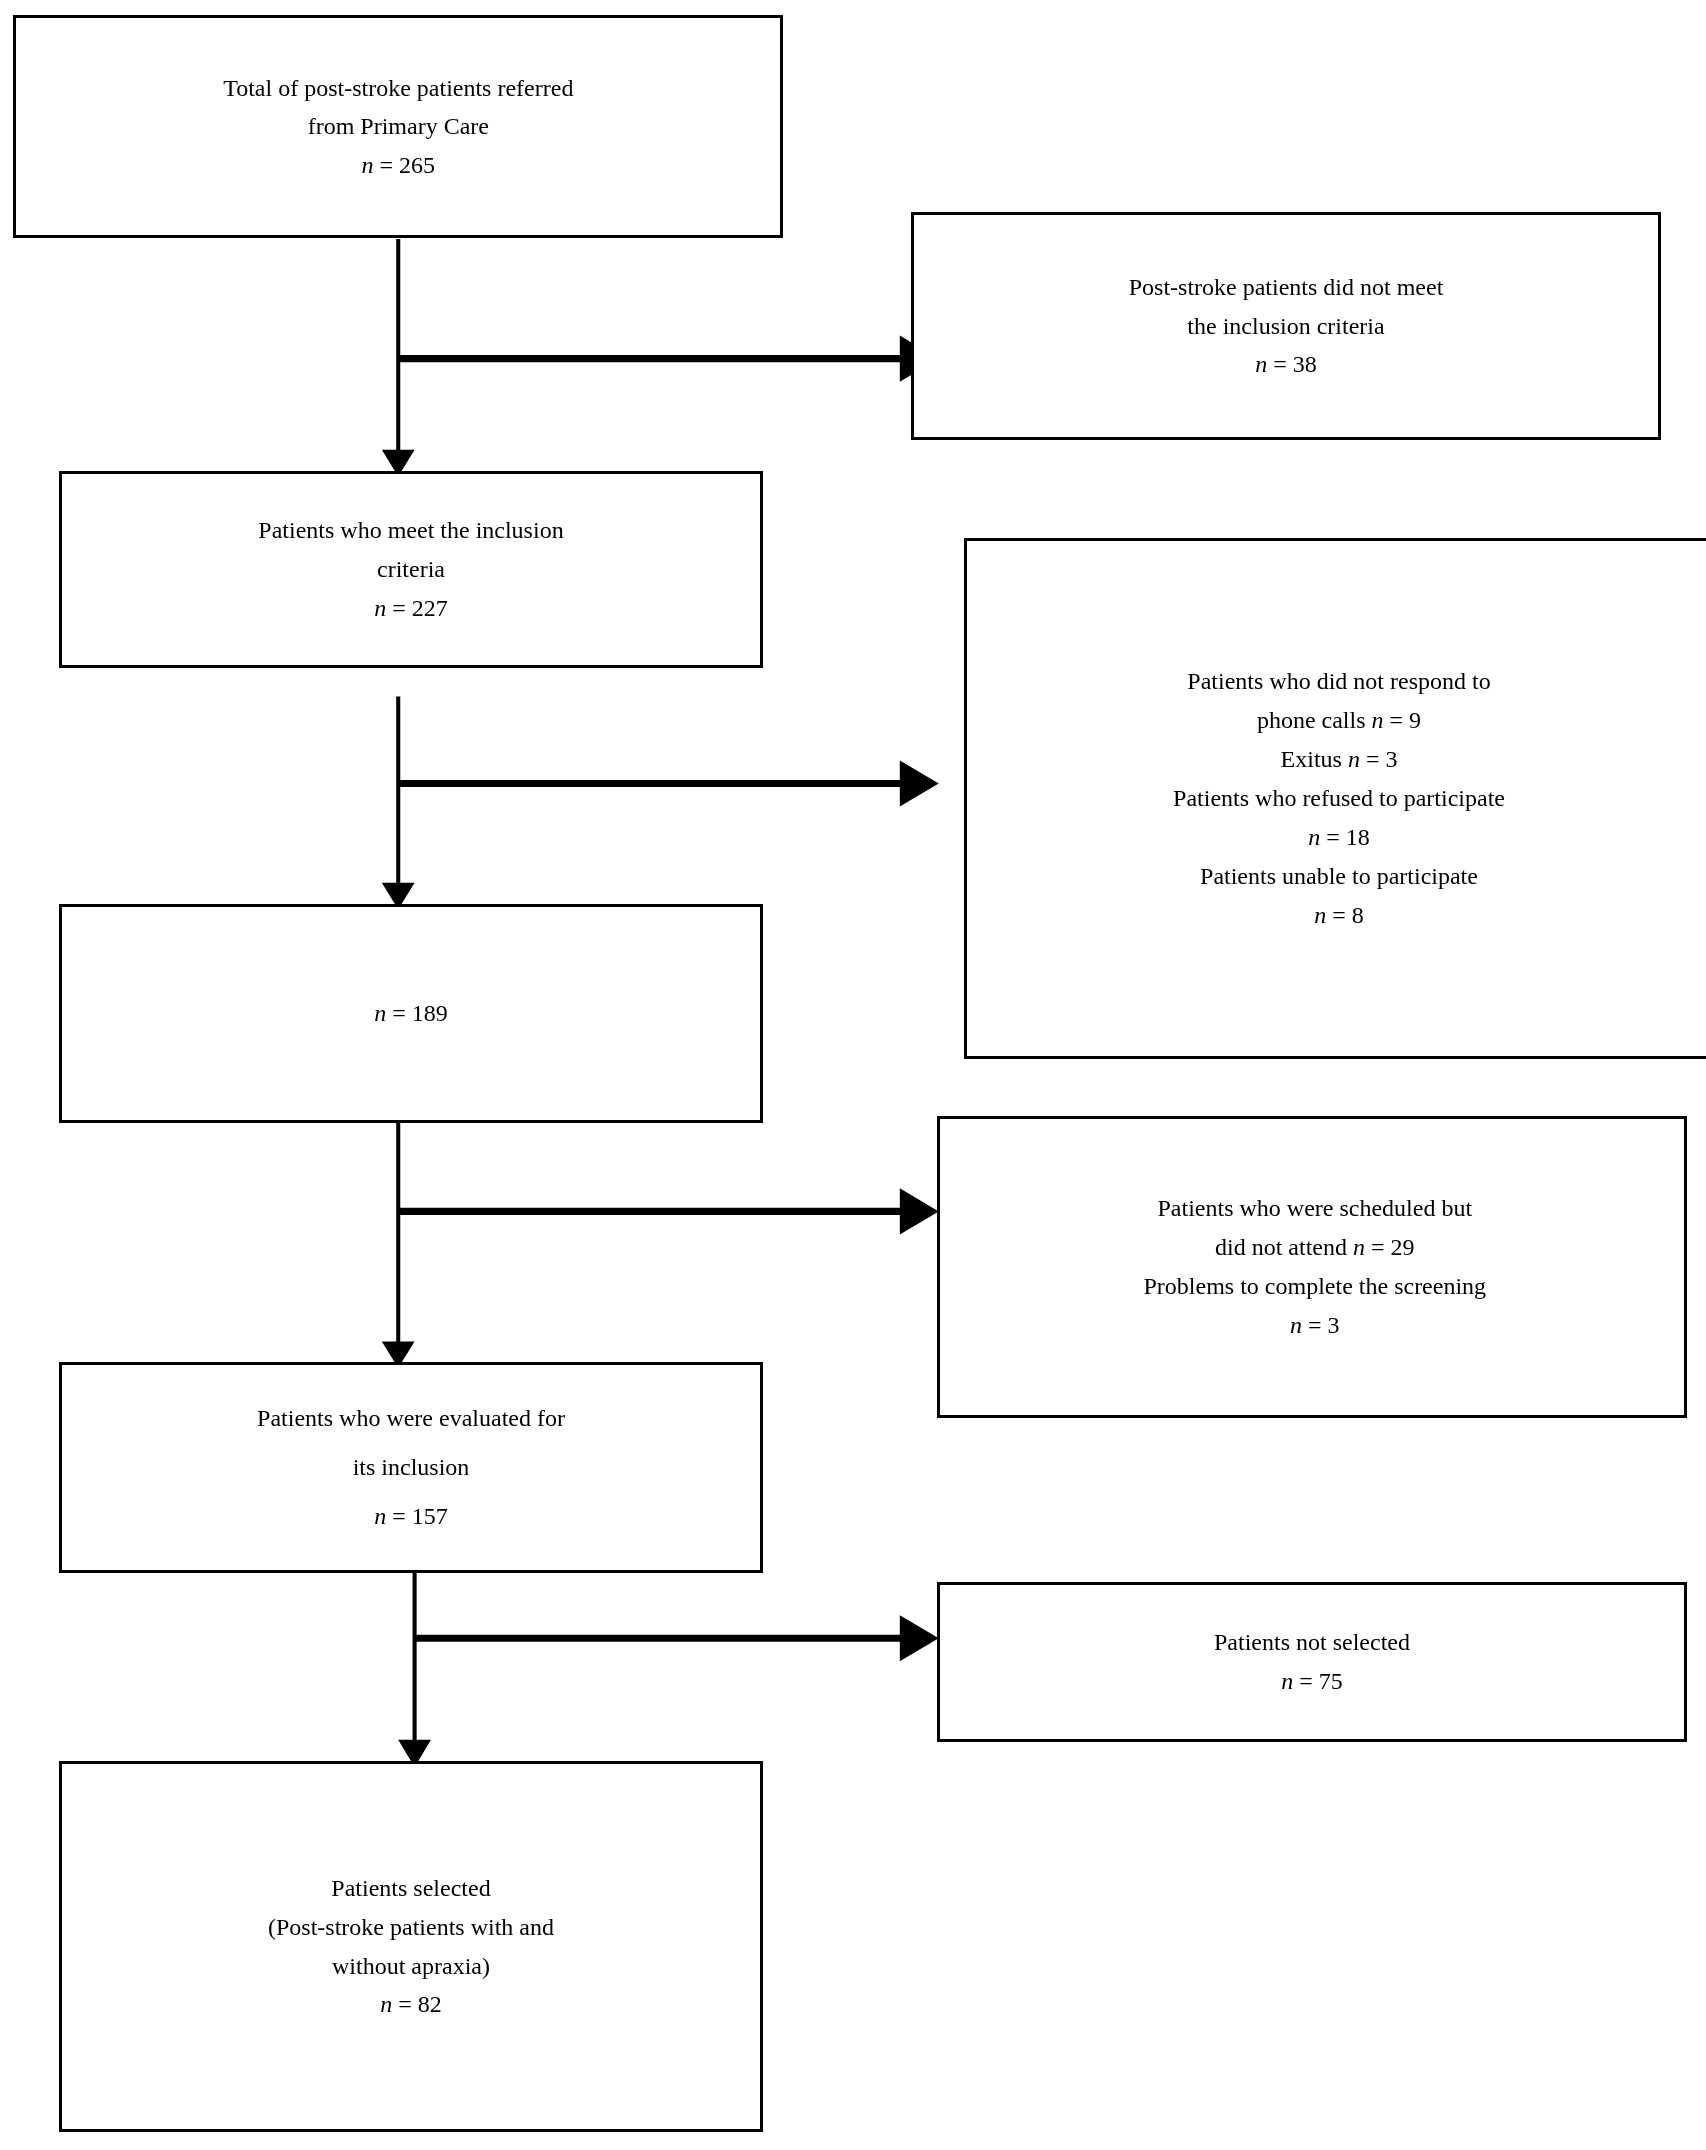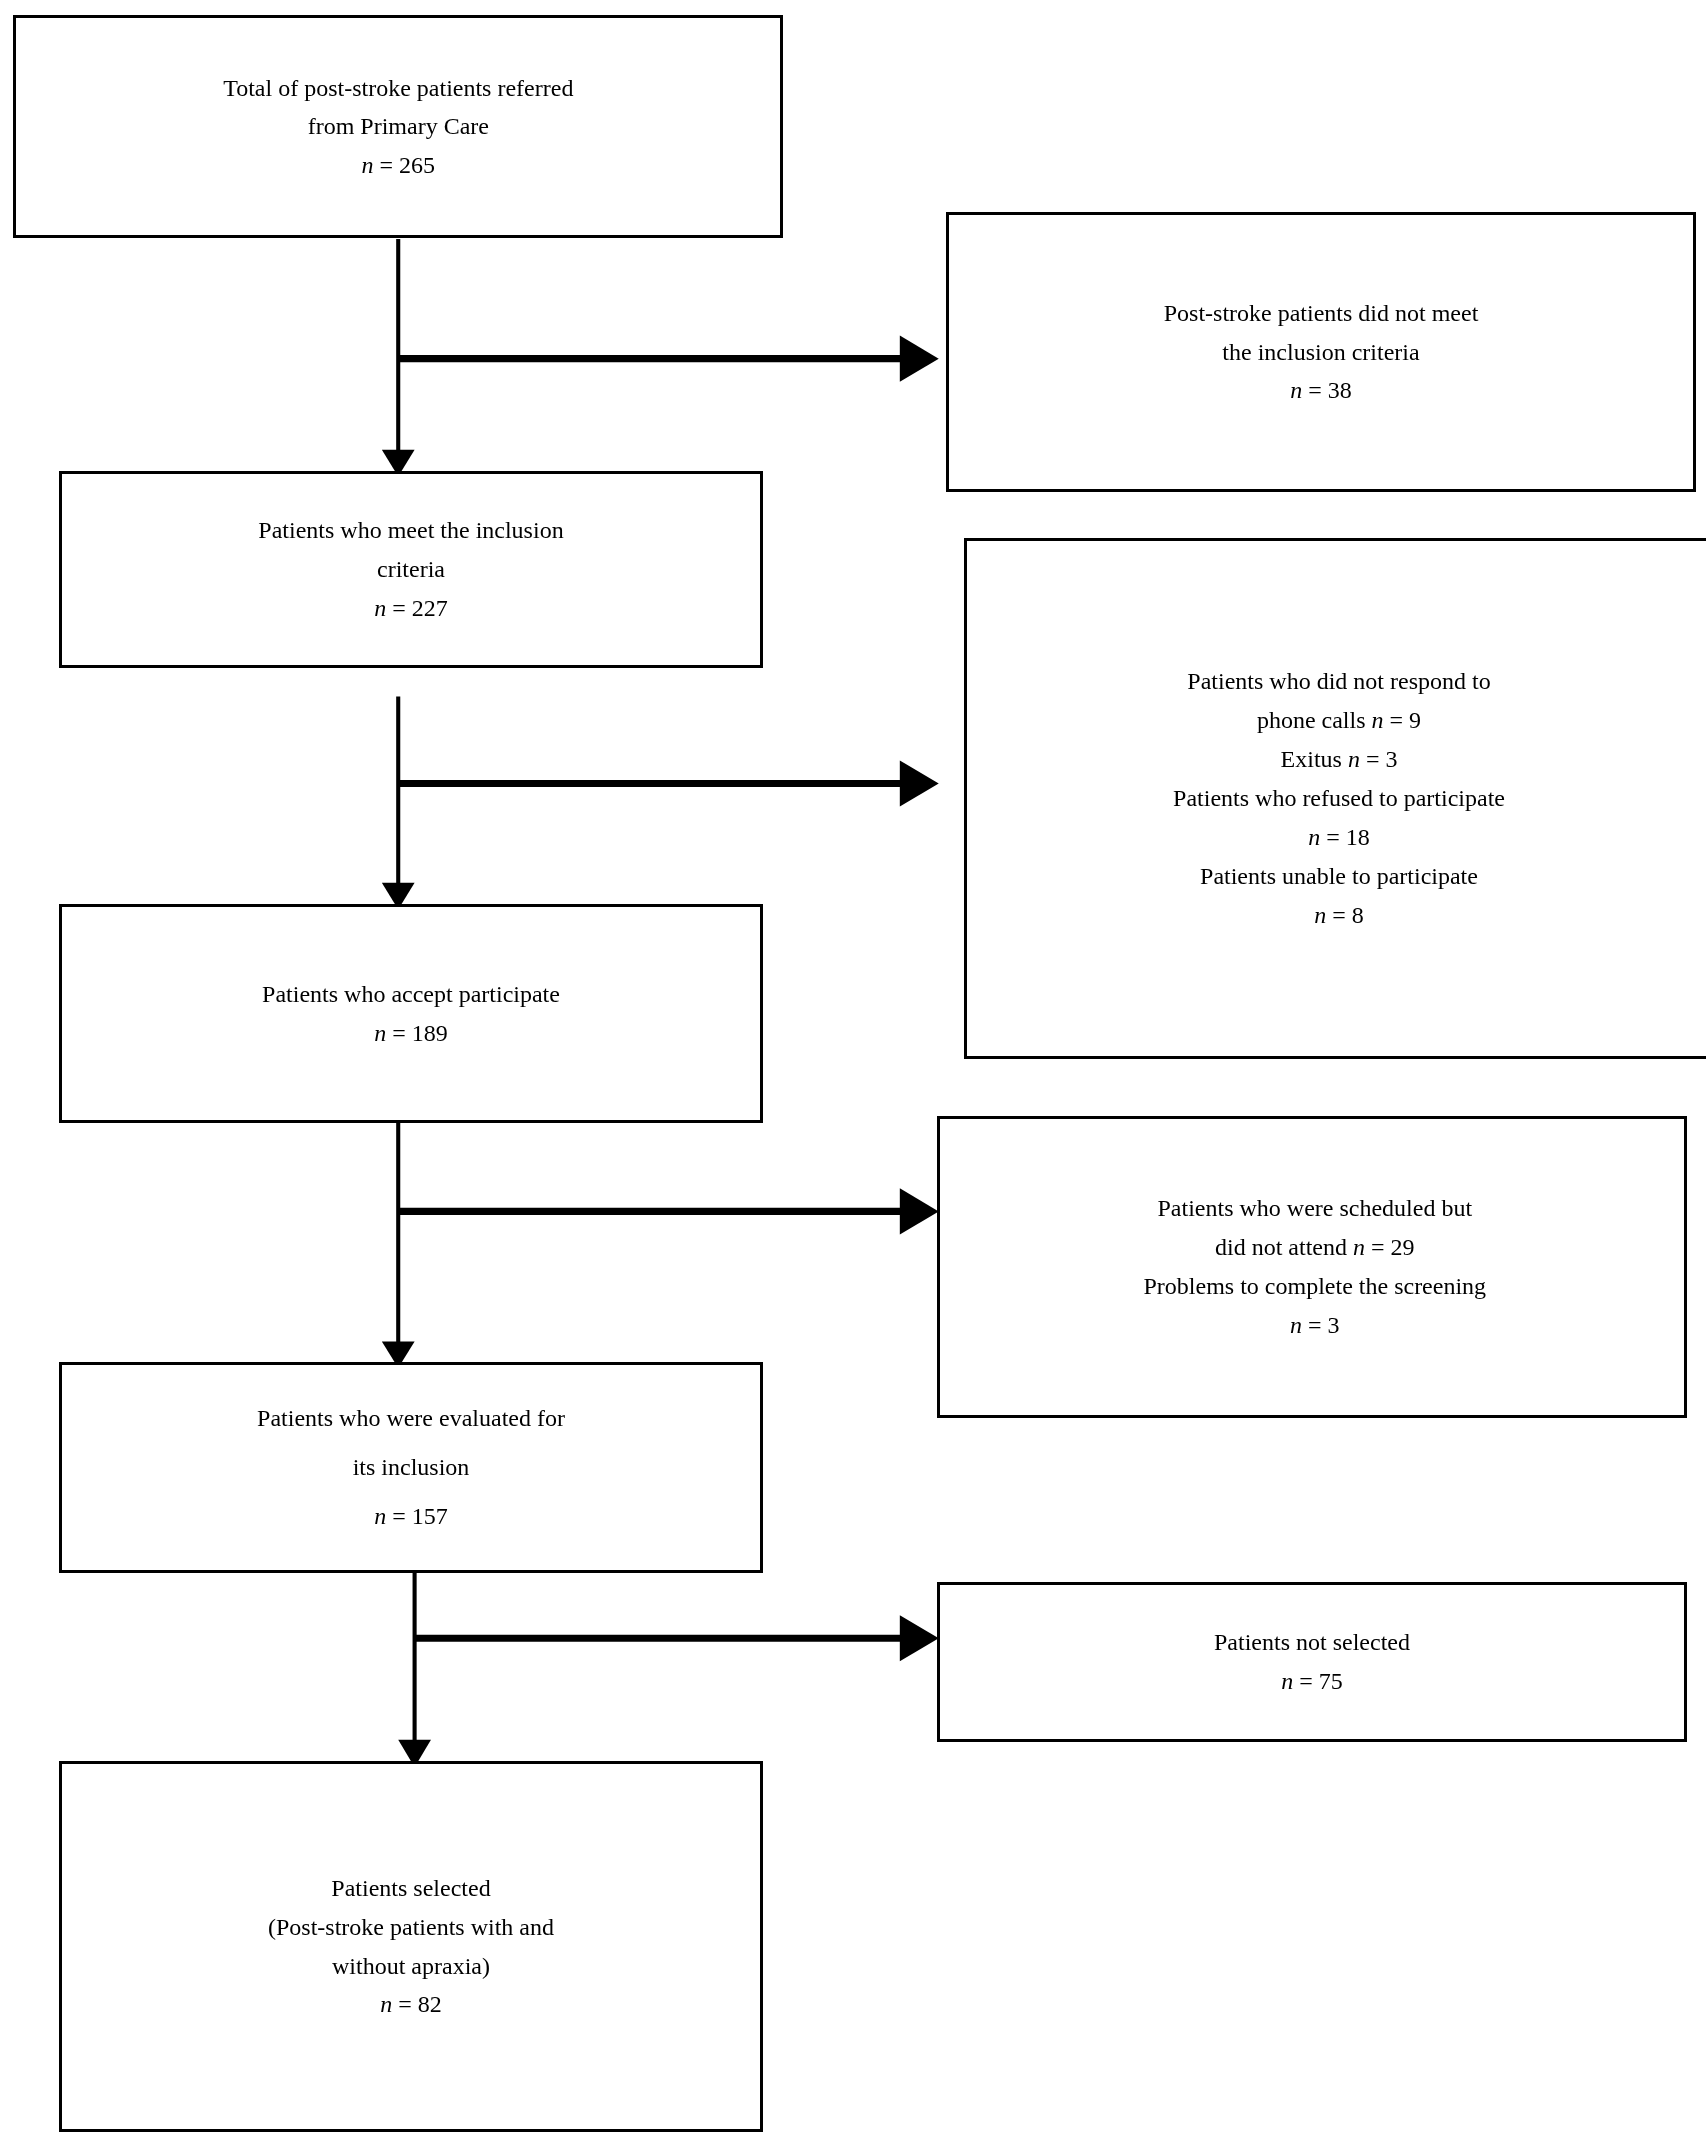--- a/index.html
+++ b/index.html
@@ -37,21 +37,21 @@
   .ital { font-style: italic; }
 
   
   #node-total        { left: 13.3px;  top: 15.4px;   width: 770px; height: 223px; }
   #node-meet         { left: 59px; top: 471px;  width: 704px; height: 197px; }
   #node-accept       { left: 59px; top: 904px; width: 704px; height: 219px; }
   #node-evaluated    { left: 59px; top: 1362px; width: 704px; height: 211px; gap: 10px; }
   #node-selected     { left: 59px; top: 1761px; width: 704px; height: 371px; }
 
   
-  #node-nocriteria   { left: 946px; top: 212px;  width: 750px; height: 280px; }
+  #node-nocriteria   { left: 911px; top: 212px;  width: 750px; height: 228px; }
   #node-noresponse   { left: 937px; top: 538px; width: 750px; height: 521px; margin-left: 27px; }
   #node-noattend     { left: 937px; top: 1116px; width: 750px; height: 302px; padding-left: 23px; }
   #node-notselected  { left: 937px; top: 1582px; width: 750px; height: 160px; }
 
   
   #connectors {
     position: absolute;
     left: 0; top: 0;
     width: 1706px;
     height: 2151px;
@@ -117,21 +117,20 @@
     <span class="line"><i class="ital">n</i><span> = </span><span>265</span></span>
   </div>
 
   <div class="node" id="node-meet">
     <span class="line">Patients who meet the inclusion</span>
     <span class="line">criteria</span>
     <span class="line"><i class="ital">n</i><span> = </span><span>227</span></span>
   </div>
 
   <div class="node" id="node-accept">
-    <span class="line">Patients who accept participate</span>
     <span class="line"><i class="ital">n</i><span> = </span><span>189</span></span>
   </div>
 
   <div class="node" id="node-evaluated">
     <span class="line">Patients who were evaluated for</span>
     <span class="line">its inclusion</span>
     <span class="line"><i class="ital">n</i><span> = </span><span>157</span></span>
   </div>
 
   <div class="node" id="node-selected">

